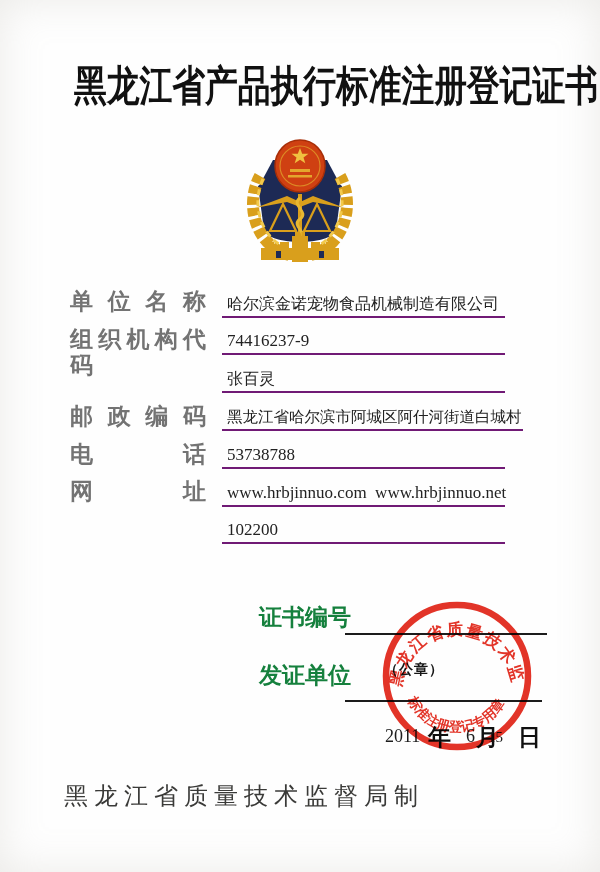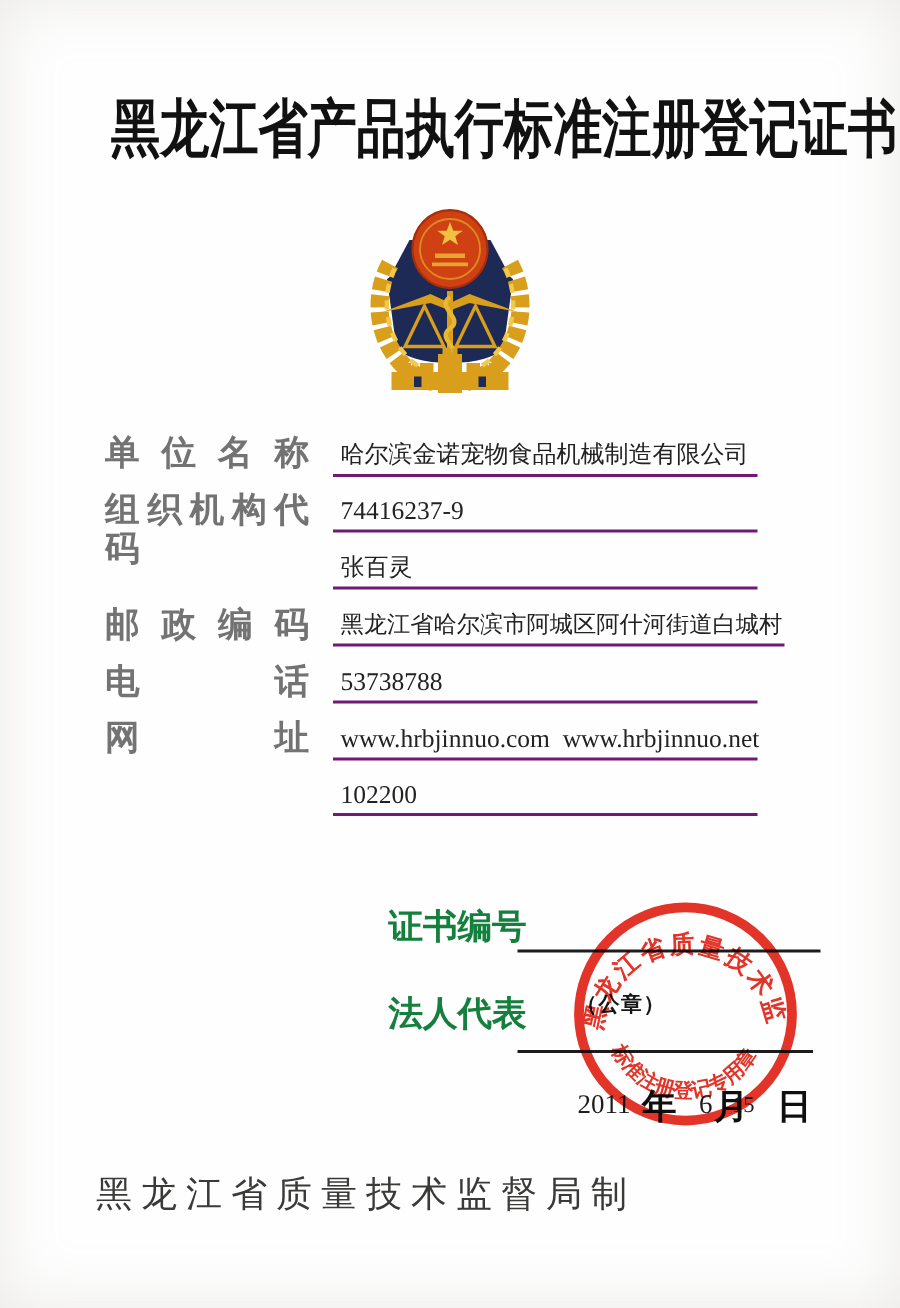--- a/index.html
+++ b/index.html
@@ -111,21 +111,21 @@
   <div class="field-value" style="top:444px;font-size:17px">53738788</div>
 
   <div class="field-label" style="top:478px">网址</div>
   <div class="field-value" style="top:482px;font-size:17px">www.hrbjinnuo.com  www.hrbjinnuo.net</div>
 
   <div class="field-value" style="top:519px;font-size:17px">102200</div>
 
   <div class="blk-label" style="left:259px;top:602px">证书编号</div>
   <div class="hline" style="left:345px;top:633px;width:202px"></div>
 
-  <div class="blk-label" style="left:259px;top:660px">法人代表</div>
+  <div class="blk-label" style="left:259px;top:660px">发证单位</div>
   <div class="gongzhang">（公章）</div>
   <div class="hline" style="left:345px;top:700px;width:197px"></div>
 
   <span class="date-num" style="left:385px;top:726px">2011</span>
   <span class="date-cn" style="left:428px;top:722px">年</span>
   <span class="date-num" style="left:466px;top:726px">6</span>
   <span class="date-cn" style="left:476px;top:722px">月</span>
   <span class="date-num" style="left:488px;top:729px;font-size:15px">15</span>
   <span class="date-cn" style="left:518px;top:722px">日</span>
 

